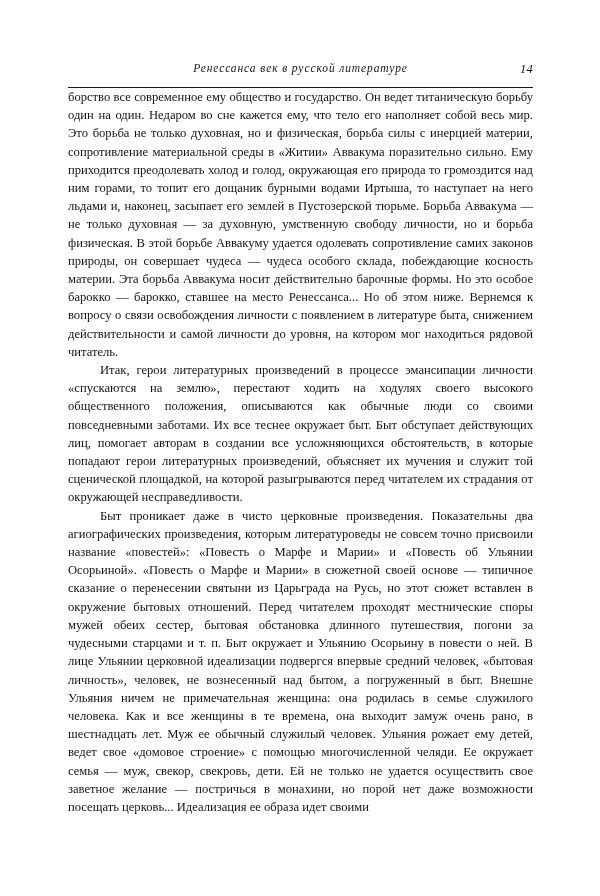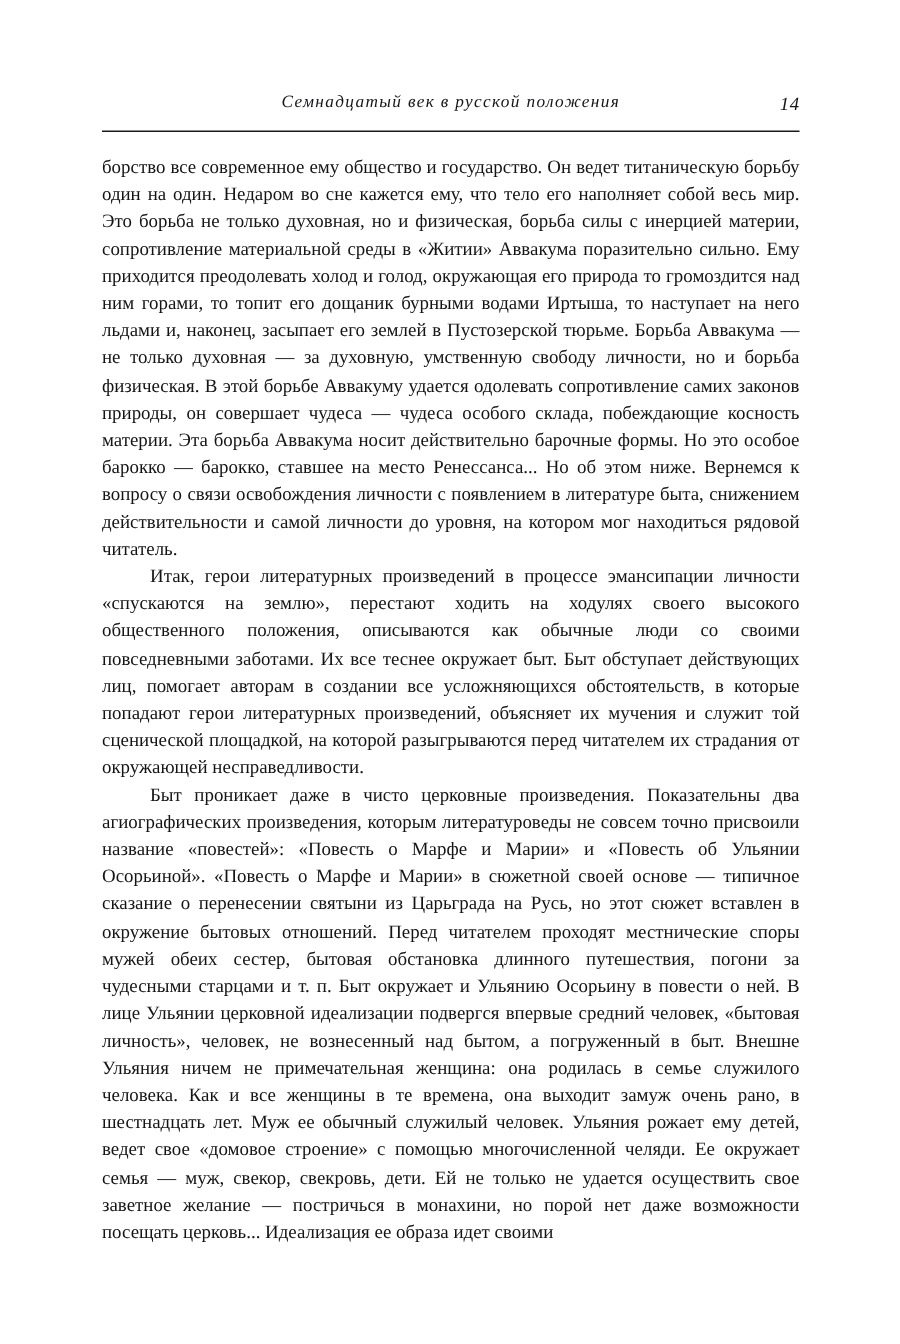--- a/index.html
+++ b/index.html
@@ -60,21 +60,20 @@
 
   .head-rule {
     height: 0;
     border-top: 1.4px solid #1a1a1a;
     margin-top: 3px;
     width: 465px;
   }
 
   
   .body-text {
-    margin-top: 14px;
   }
 
   .body-text p {
     margin: 0;
     text-align: justify;
     text-justify: inter-word;
     font-size: 12.6px;
     line-height: 18.2px;
     color: #141414;
     hyphens: manual;
@@ -89,21 +88,21 @@
     text-indent: 0;
   }
 </style>
 </head>
 <body>
 
 <div class="page">
   <div class="page-inner">
 
     <div class="running-head">
-      <div class="running-head-title">Семнадцатый век в русской положения</div>
+      <div class="running-head-title">Ренессанса век в русской литературе</div>
       <div class="running-head-folio">14</div>
     </div>
 
     <div class="head-rule"></div>
 
     <div class="body-text">
       <p class="cont">борство все современное ему общество и государство. Он ведет титаническую борьбу один на один. Недаром во сне кажется ему, что тело его наполняет собой весь мир. Это борьба не только духовная, но и физическая, борьба силы с инерцией материи, сопротивление материальной среды в «Житии» Аввакума поразительно сильно. Ему приходится преодолевать холод и голод, окружающая его природа то громоздится над ним горами, то топит его дощаник бурными водами Иртыша, то наступает на него льдами и, наконец, засыпает его землей в Пустозерской тюрьме. Борьба Аввакума — не только духовная — за духовную, умственную свободу личности, но и борьба физическая. В этой борьбе Аввакуму удается одолевать сопротивление самих законов природы, он совершает чудеса — чудеса особого склада, побеждающие косность материи. Эта борьба Аввакума носит действительно барочные формы. Но это особое барокко — барокко, ставшее на место Ренессанса... Но об этом ниже. Вернемся к вопросу о связи освобождения личности с появлением в литературе быта, снижением действительности и самой личности до уровня, на котором мог находиться рядовой читатель.</p>
       <p class="indent">Итак, герои литературных произведений в процессе эмансипации личности «спускаются на землю», перестают ходить на ходулях своего высокого общественного положения, описываются как обычные люди со своими повседневными заботами. Их все теснее окружает быт. Быт обступает действующих лиц, помогает авторам в создании все усложняющихся обстоятельств, в которые попадают герои литературных произведений, объясняет их мучения и служит той сценической площадкой, на которой разыгрываются перед читателем их страдания от окружающей несправедливости.</p>
       <p class="indent">Быт проникает даже в чисто церковные произведения. Показательны два агиографических произведения, которым литературоведы не совсем точно присвоили название «повестей»: «Повесть о Марфе и Марии» и «Повесть об Ульянии Осорьиной». «Повесть о Марфе и Марии» в сюжетной своей основе — типичное сказание о перенесении святыни из Царьграда на Русь, но этот сюжет вставлен в окружение бытовых отношений. Перед читателем проходят местнические споры мужей обеих сестер, бытовая обстановка длинного путешествия, погони за чудесными старцами и т. п. Быт окружает и Ульянию Осорьину в повести о ней. В лице Ульянии церковной идеализации подвергся впервые средний человек, «бытовая личность», человек, не вознесенный над бытом, а погруженный в быт. Внешне Ульяния ничем не примечательная женщина: она родилась в семье служилого человека. Как и все женщины в те времена, она выходит замуж очень рано, в шестнадцать лет. Муж ее обычный служилый человек. Ульяния рожает ему детей, ведет свое «домовое строение» с помощью многочисленной челяди. Ее окружает семья — муж, свекор, свекровь, дети. Ей не только не удается осуществить свое заветное желание — постричься в монахини, но порой нет даже возможности посещать церковь... Идеализация ее образа идет своими</p>
     </div>

